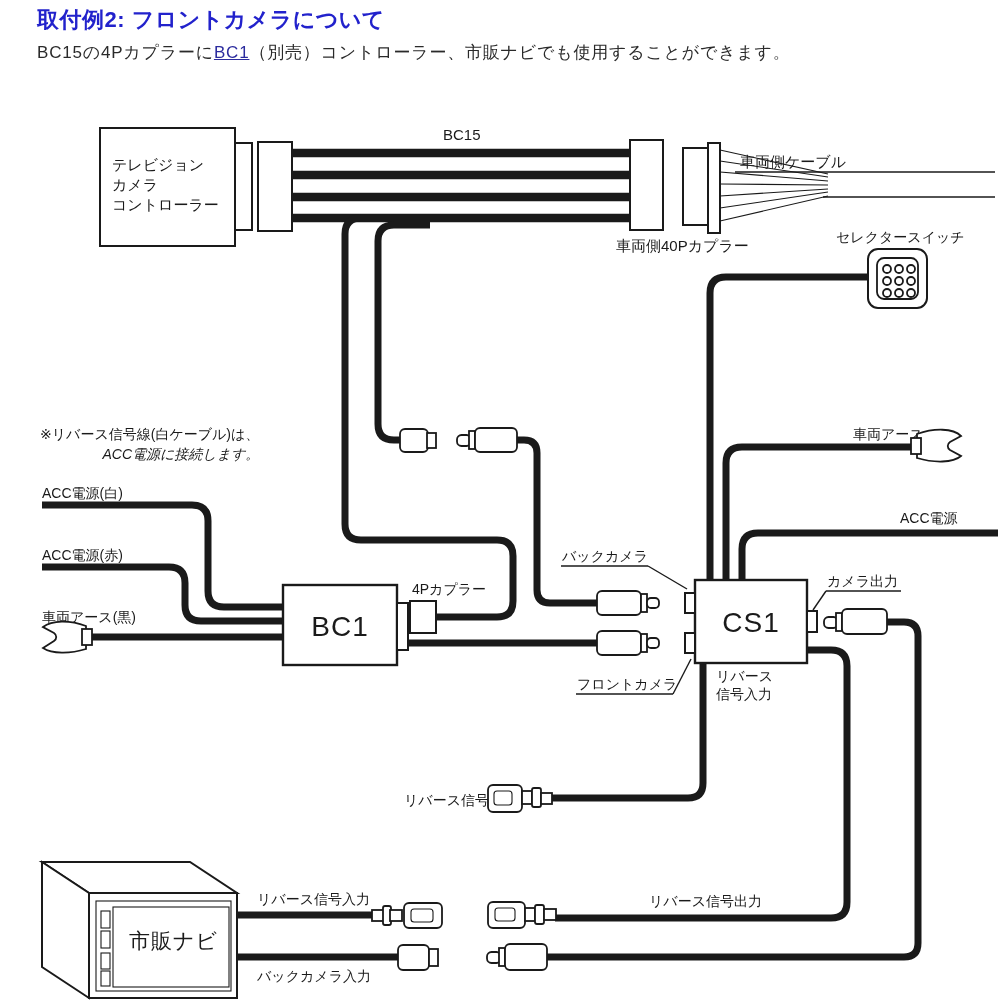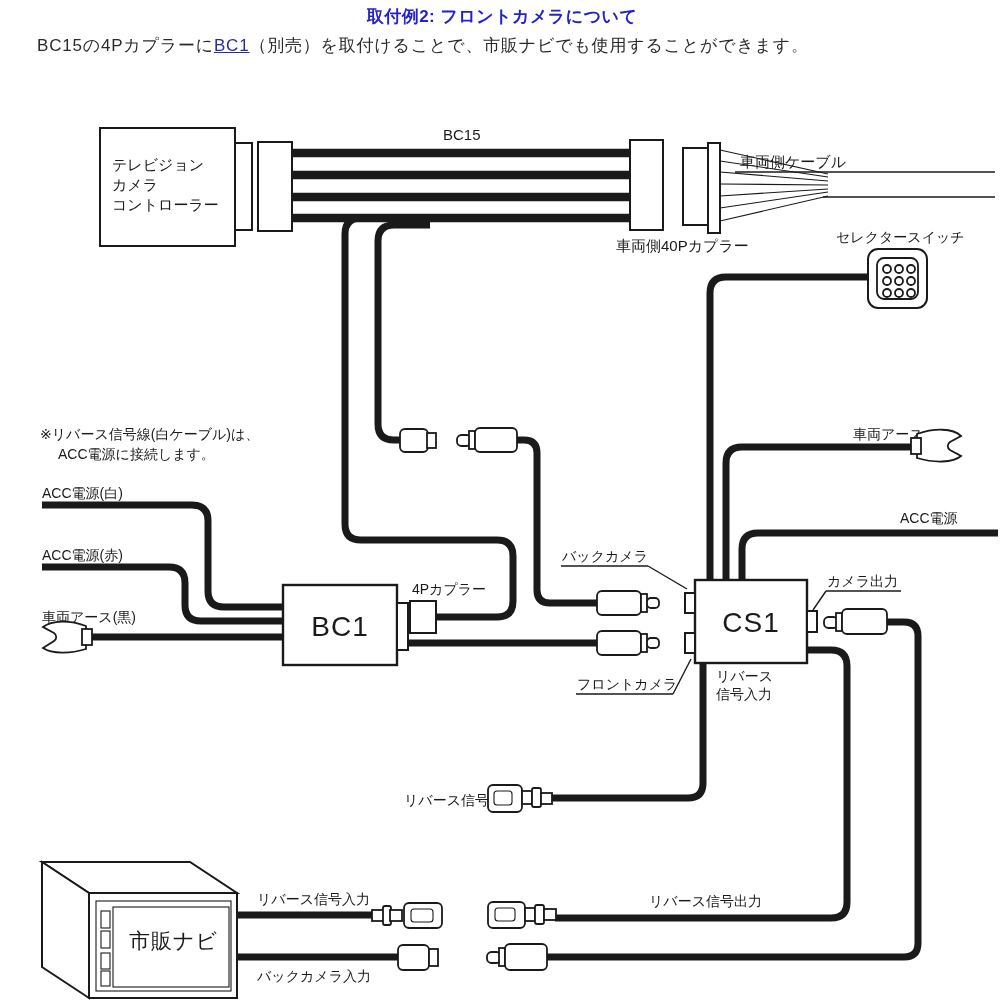--- a/index.html
+++ b/index.html
@@ -1,42 +1,42 @@
 <!DOCTYPE html>
 <html><head>
 <meta charset="utf-8">
 <style>
   html,body{margin:0;padding:0;background:#fff;}
   body{width:1000px;height:1000px;position:relative;overflow:hidden;
        font-family:"Liberation Sans","DejaVu Sans",sans-serif;color:#222;}
   .hdr{position:absolute;left:37px;top:5px;width:930px;}
-  .hdr .title{font-size:17px;font-weight:bold;color:#2222cc;letter-spacing:.5px;margin-bottom:6px;text-align:center;}
+  .hdr .title{font-size:22px;font-weight:bold;color:#2222cc;letter-spacing:.5px;margin-bottom:6px;}
   .hdr .bline{font-size:17px;color:#2a2a2a;letter-spacing:.8px;margin-bottom:7px;}
   .hdr a{color:#2b2b9e;text-decoration:underline;cursor:pointer;}
-  .note{position:absolute;left:40px;top:424px;font-size:14px;color:#1a1a1a;line-height:1.45;}
-  .note .ind{padding-left:18px;}
+  .note{position:absolute;left:40px;top:424px;font-size:14px;color:#1a1a1a;line-height:1.45;text-align:right;}
+  .note .ind{padding-left:18px;font-style:italic;}
   svg{position:absolute;left:0;top:0;}
   svg text{font-family:"Liberation Sans","DejaVu Sans",sans-serif;fill:#1a1a1a;font-size:14px;}
   .lbl15{font-size:15px;}
   .big{font-size:28px;letter-spacing:1px;}
   .nav-big{font-size:21px;letter-spacing:1px;}
   .wire{stroke:#1a1a1a;stroke-width:7;fill:none;}
   .wire8{stroke:#1a1a1a;stroke-width:8.5;fill:none;}
   .box{fill:#fff;stroke:#1a1a1a;stroke-width:2;}
   .boxh{fill:#fff;stroke:#1a1a1a;stroke-width:2.4;}
   .conn{fill:#fff;stroke:#1a1a1a;stroke-width:1.8;}
   .thin{stroke:#1a1a1a;stroke-width:1.4;fill:none;}
   .vthin{stroke:#1a1a1a;stroke-width:1.1;fill:none;}
 </style>
 </head>
 <body>
 
 <div class="hdr">
   <div class="title">取付例2: フロントカメラについて</div>
-  <div class="bline"><span>BC15の4Pカプラーに</span><a>BC1</a><span>（別売）を取付けることで、市販ナビでも使用することができます。</span></div>
+  <div class="bline"><span>BC15の4Pカプラーに</span><a>BC1</a><span>（別売）コントローラー、市販ナビでも使用することができます。</span></div>
 </div>
 
 <div class="note">
   <div>※リバース信号線(白ケーブル)は、</div>
   <div class="ind">ACC電源に接続します。</div>
 </div>
 
 <svg width="1000" height="1000" viewBox="0 0 1000 1000">
 
   <g>

